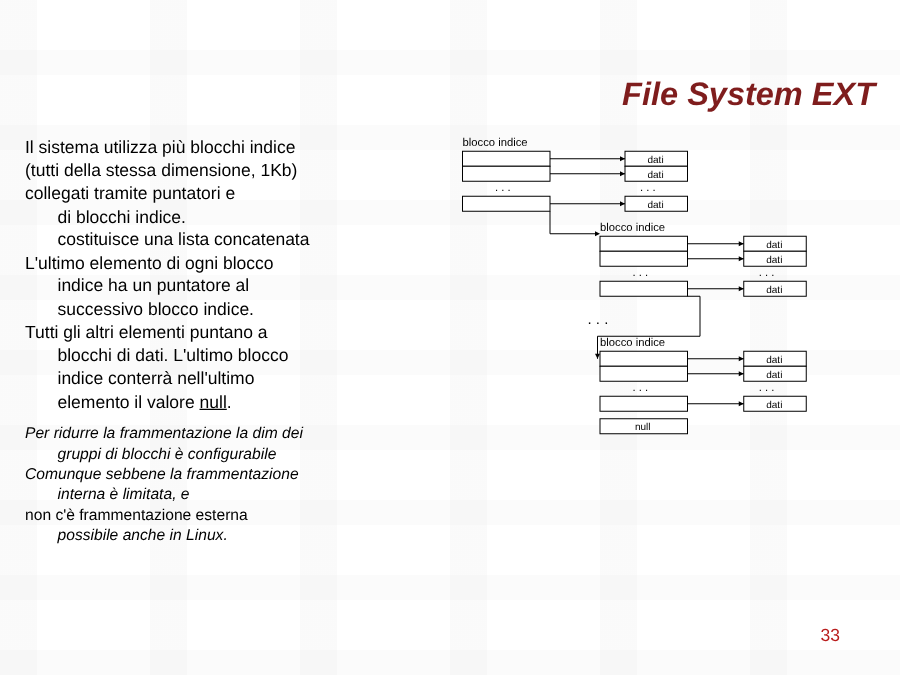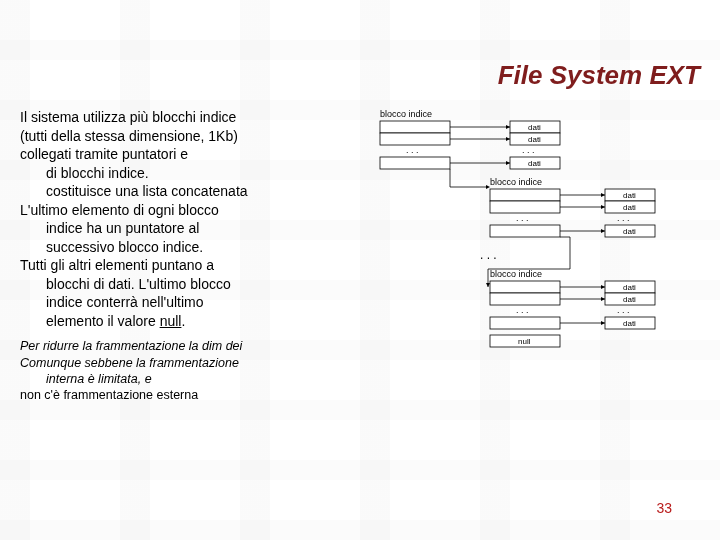--- a/index.html
+++ b/index.html
@@ -44,21 +44,20 @@
     text-align: right;
     font-size: 26px;
     font-weight: bold;
     color: #7f1d1d;
     margin: 40px 0 18px 0;
     font-style: italic;
   }
   .content {
     display: flex;
     flex-direction: row;
-    gap: 10px;
   }
   .textcol {
     width: 340px;
     font-size: 14px;
     line-height: 1.18;
   }
   .textcol p {
     margin: 0 0 2px 0;
   }
   .indent {
@@ -117,23 +116,25 @@
       <p>Tutti gli altri elementi puntano a</p>
       <p class="indent">blocchi di dati. L'ultimo blocco</p>
       <p class="indent">indice conterrà nell'ultimo</p>
       <p class="indent">
         <span>elemento il valore </span>
         <span class="ul">null</span><span>.</span>
       </p>
 
       <div class="small">
         <p>Per ridurre la frammentazione la dim dei</p>
+        <p class="indent">gruppi di blocchi è configurabile</p>
         <p>Comunque sebbene la frammentazione</p>
         <p class="indent">interna è limitata, e</p>
         <p class="noital">non c'è frammentazione esterna</p>
+        <p class="indent">possibile anche in Linux.</p>
       </div>
     </div>
 
     <div class="diagram">
       <svg viewBox="0 0 320 320">
 
         <text x="10" y="8" font-size="9">blocco indice</text>
         <g stroke="#000" fill="#fff" stroke-width="0.8">
           <rect x="10" y="12" width="70" height="12"></rect>
           <rect x="10" y="24" width="70" height="12"></rect>

